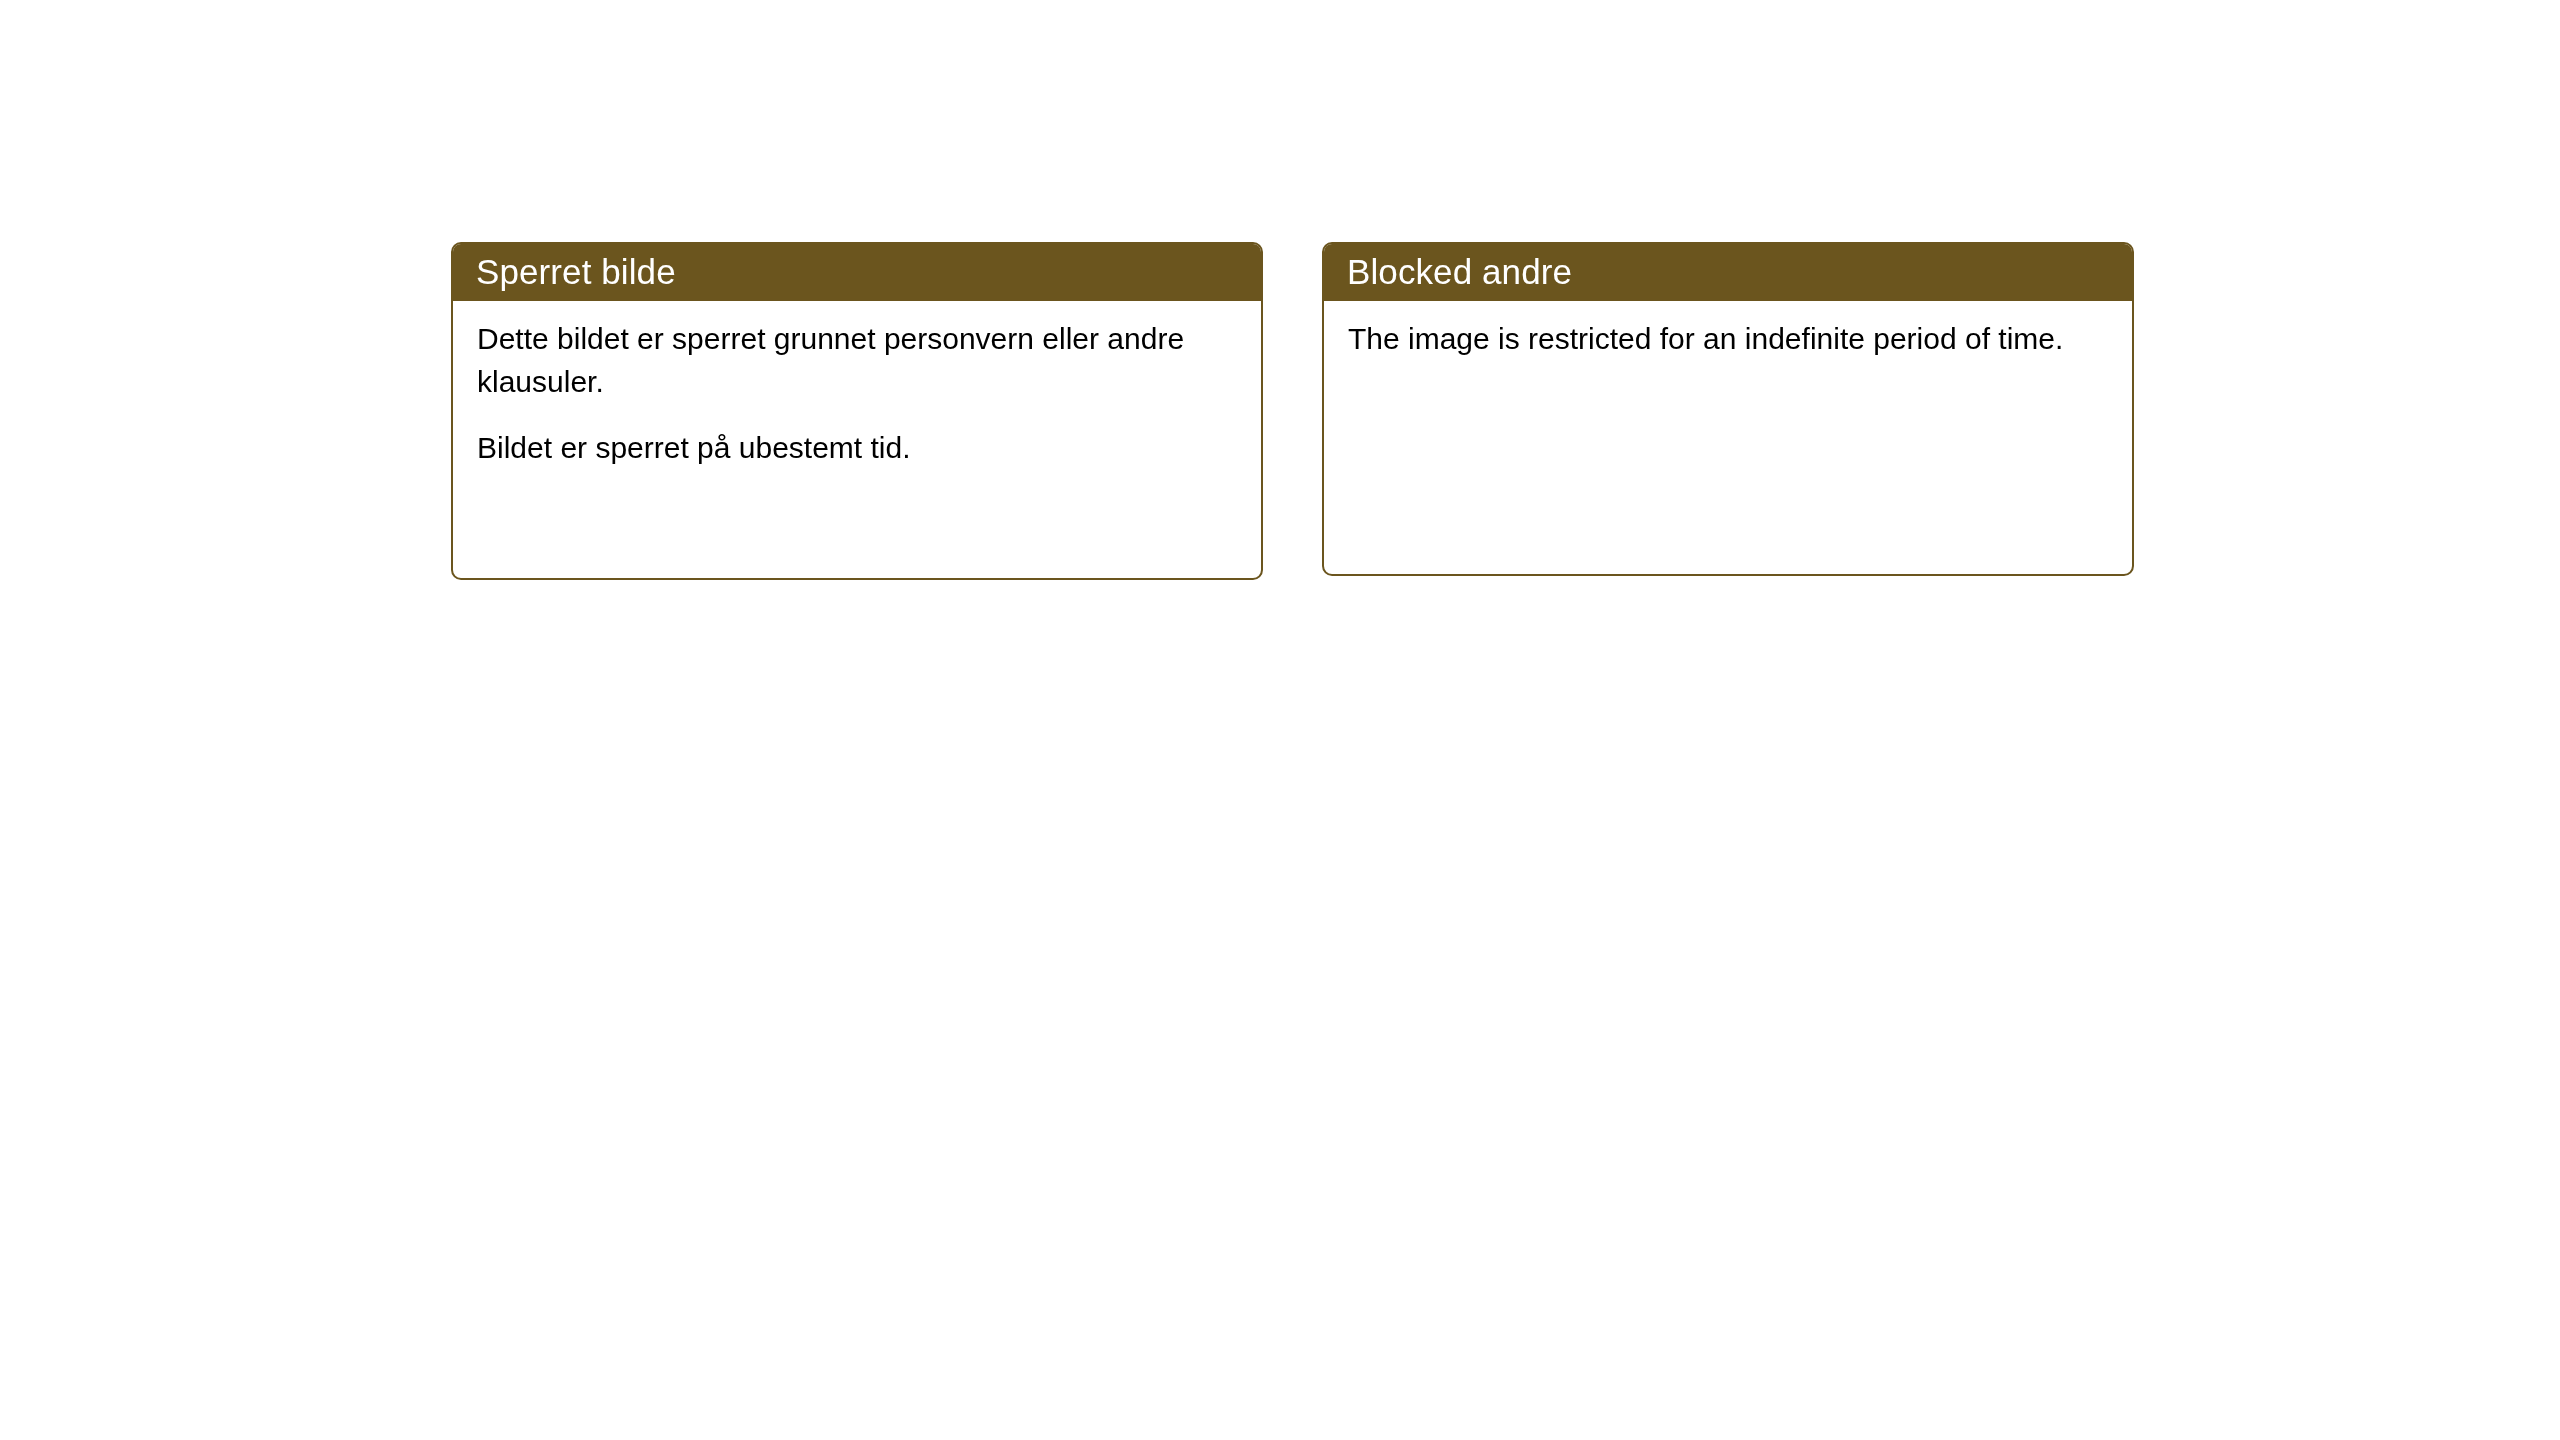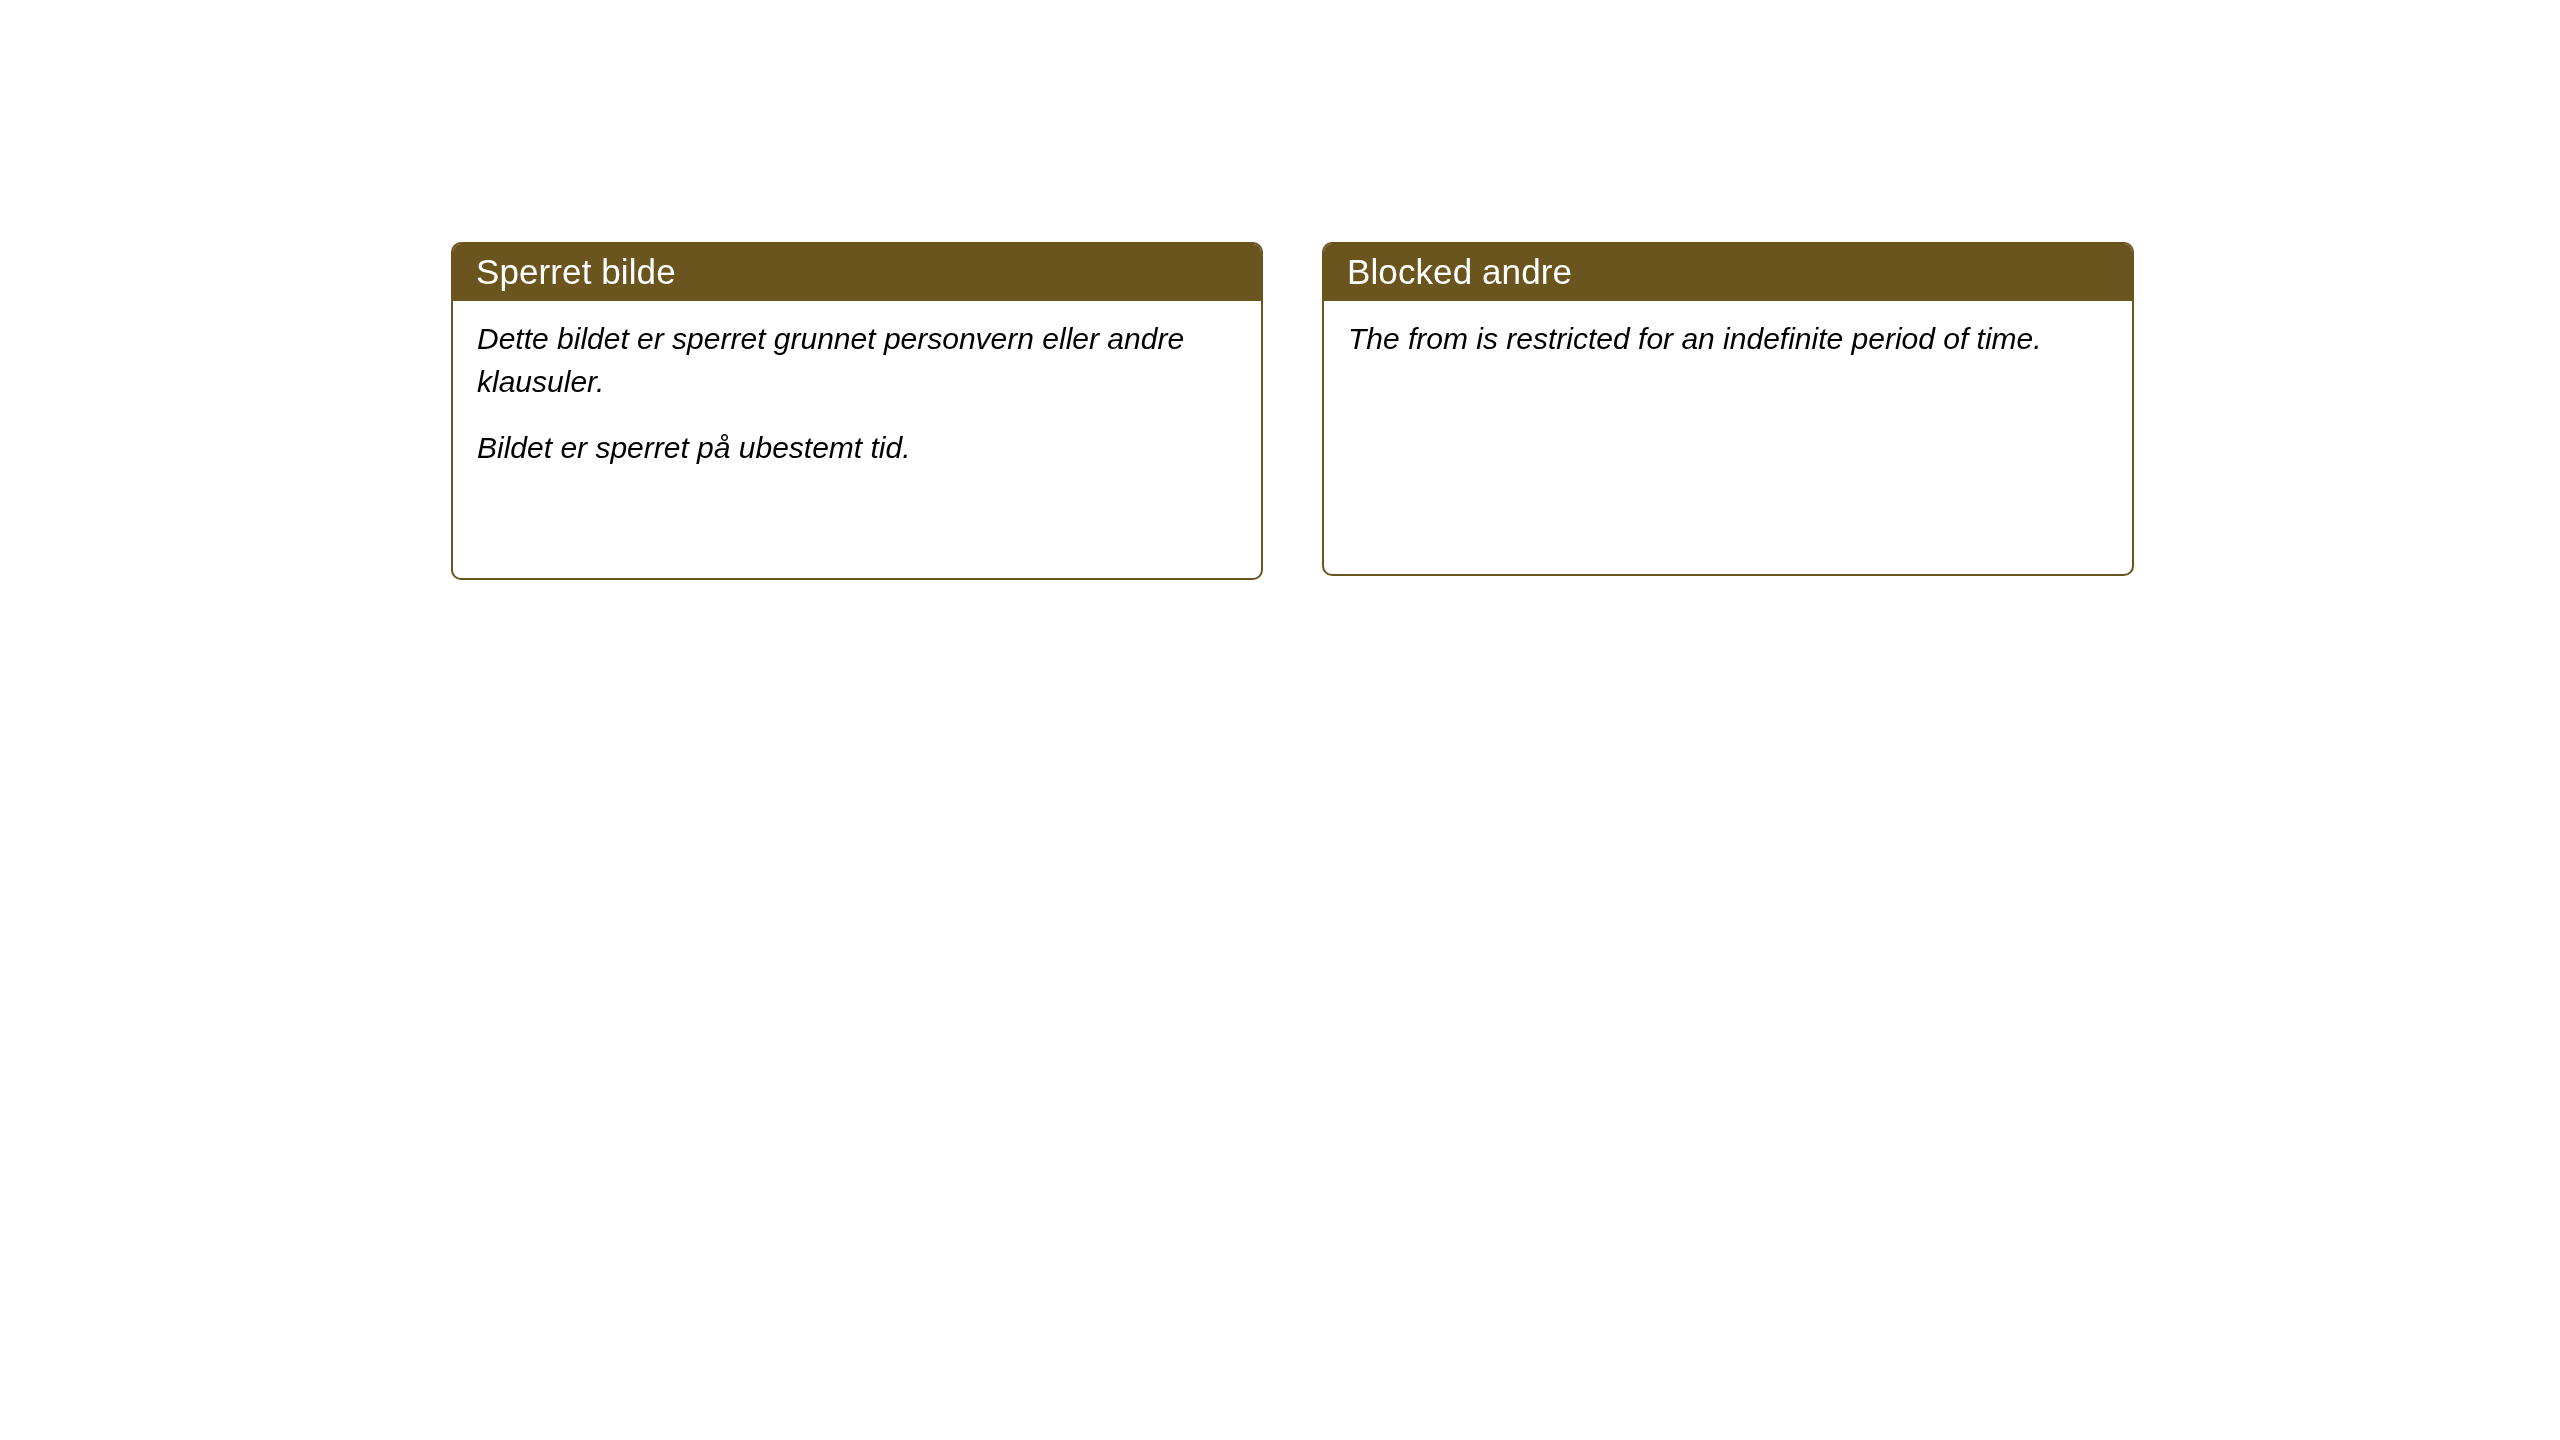--- a/index.html
+++ b/index.html
@@ -73,21 +73,20 @@
   }
 
   .card-paragraph {
     color: #000000;
     font-family: "Liberation Sans", sans-serif;
     font-size: 30px;
     font-weight: 400;
     line-height: 43px;
     margin: 0;
     max-width: 740px;
-    font-style: italic;
   }
 
   .card-paragraph + .card-paragraph {
     margin-top: 23px;
   }
 </style>
 </head>
 <body>
 
 <div class="notice-area">
@@ -100,17 +99,17 @@
       <p class="card-paragraph">Dette bildet er sperret grunnet personvern eller andre klausuler.</p>
       <p class="card-paragraph">Bildet er sperret på ubestemt tid.</p>
     </div>
   </div>
 
   <div class="notice-card" id="card-en">
     <div class="card-header">
       <span class="card-header-title">Blocked andre</span>
     </div>
     <div class="card-body">
-      <p class="card-paragraph">The from is restricted for an indefinite period of time.</p>
+      <p class="card-paragraph">The image is restricted for an indefinite period of time.</p>
     </div>
   </div>
 
 </div>
 
 </body></html>

